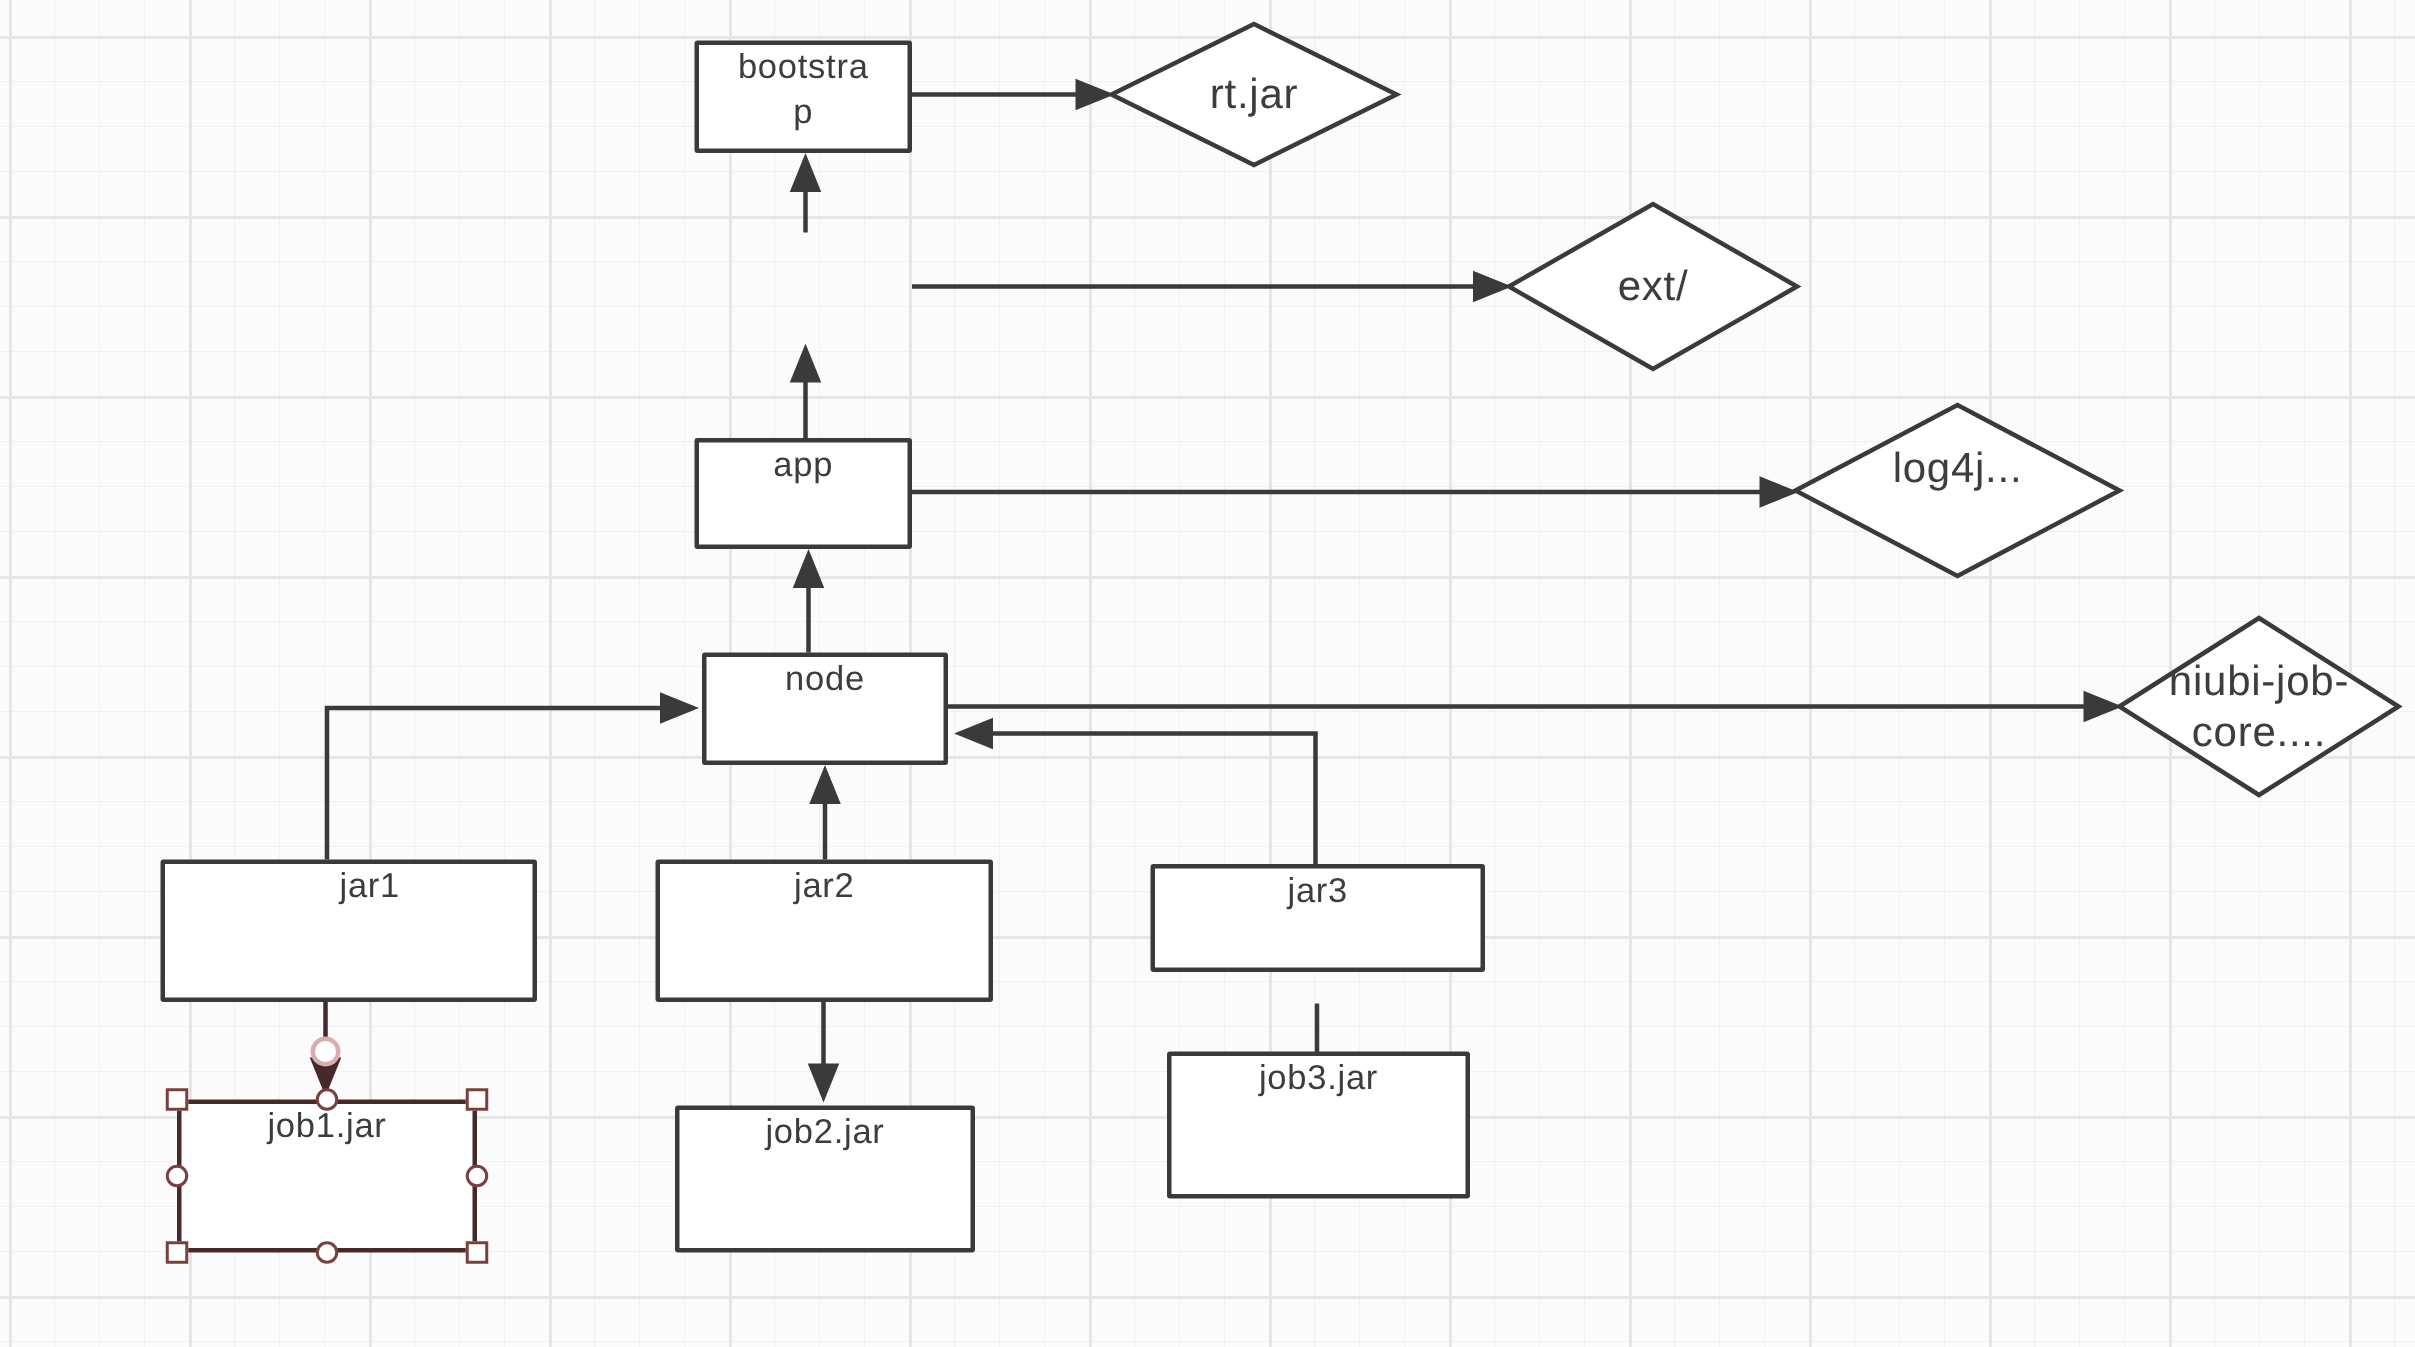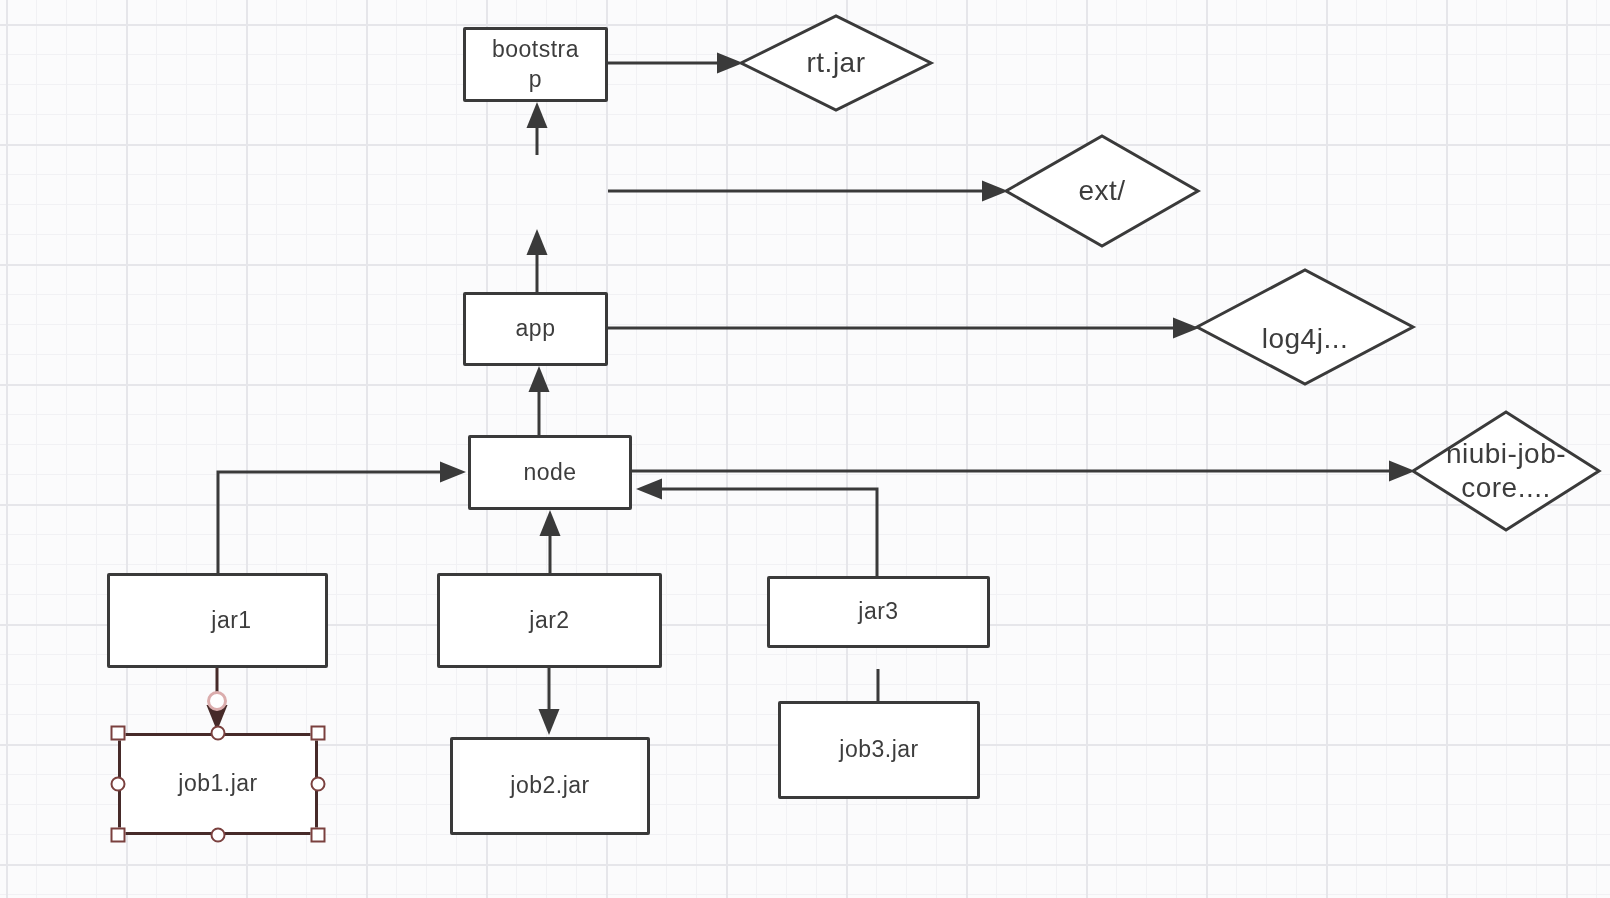--- a/index.html
+++ b/index.html
@@ -14,21 +14,21 @@
     background-size:120px 120px,120px 120px,30px 30px,30px 30px;
     background-position:6px 24px,6px 24px,6px 24px,6px 24px;
     font-family:"Liberation Sans","DejaVu Sans",sans-serif;
   }
   .layer{position:absolute;left:0;top:0;width:100%;height:100%;}
   svg.layer{pointer-events:none;}
   svg.layer *{pointer-events:auto;}
   .rect-node{
     position:absolute;box-sizing:border-box;background:var(--fill,#fff);
     border:3px solid var(--stroke,#3a3a3a);border-radius:2px;
-    display:flex;align-items:center;justify-content:center;
+    display:flex;justify-content:center;
     color:var(--text,#3d3d3d);font-size:23px;letter-spacing:.5px;
   }
   .rect-node.selected{border-color:var(--sel,#462a29);}
   .rect-node .lbl{max-width:96px;word-break:break-all;text-align:center;line-height:1.3;}
   .diamond-label{
     position:absolute;display:flex;align-items:center;justify-content:center;
     color:var(--text,#3d3d3d);font-size:28px;letter-spacing:.5px;pointer-events:none;
   }
   .diamond-label .lbl{max-width:150px;text-align:center;line-height:1.2;overflow-wrap:break-word;}
   .h-sq,.h-ci,.h-ring{position:absolute;box-sizing:border-box;transform:translate(-50%,-50%);}
@@ -98,36 +98,36 @@
       <polygon points="1197,327 1305,270 1413,327 1305,384" fill="#ffffff" stroke="#3a3a3a" stroke-width="3"></polygon>
       <polygon points="1413,471 1506,412 1599,471 1506,530" fill="#ffffff" stroke="#3a3a3a" stroke-width="3"></polygon>
     </svg>
   <div class="layer" id="node-layer">
       <div class="diamond-label" style="left: 741px; top: 16px; width: 190px; height: 94px;">
         <div class="lbl">rt.jar</div>
       </div>
       <div class="diamond-label" style="left: 1006px; top: 136px; width: 192px; height: 110px;">
         <div class="lbl">ext/</div>
       </div>
-      <div class="diamond-label" style="left: 1197px; top: 282px; width: 216px; height: 114px;">
+      <div class="diamond-label" style="left: 1197px; top: 255px; width: 216px; height: 114px;">
         <div class="lbl">log4j...</div>
       </div>
       <div class="diamond-label" style="left: 1413px; top: 412px; width: 186px; height: 118px;">
         <div class="lbl">niubi-job-core....</div>
       </div>
       <div class="rect-node" style="left: 463px; top: 27px; width: 145px; height: 75px;">
         <div class="lbl">bootstrap</div>
       </div>
       <div class="rect-node" style="left: 463px; top: 292px; width: 145px; height: 74px;">
         <div class="lbl">app</div>
       </div>
       <div class="rect-node" style="left: 468px; top: 435px; width: 164px; height: 75px;">
         <div class="lbl">node</div>
       </div>
-      <div class="rect-node" style="left: 107px; top: 573px; width: 221px; height: 95px; padding-left: 28px;">
+      <div class="rect-node" style="left: 107px; top: 573px; width: 251px; height: 95px; padding-left: 28px;">
         <div class="lbl">jar1</div>
       </div>
       <div class="rect-node" style="left: 437px; top: 573px; width: 225px; height: 95px;">
         <div class="lbl">jar2</div>
       </div>
       <div class="rect-node" style="left: 767px; top: 576px; width: 223px; height: 72px;">
         <div class="lbl">jar3</div>
       </div>
       <div class="rect-node selected" style="left: 118px; top: 733px; width: 200px; height: 102px;">
         <div class="lbl">job1.jar</div>

